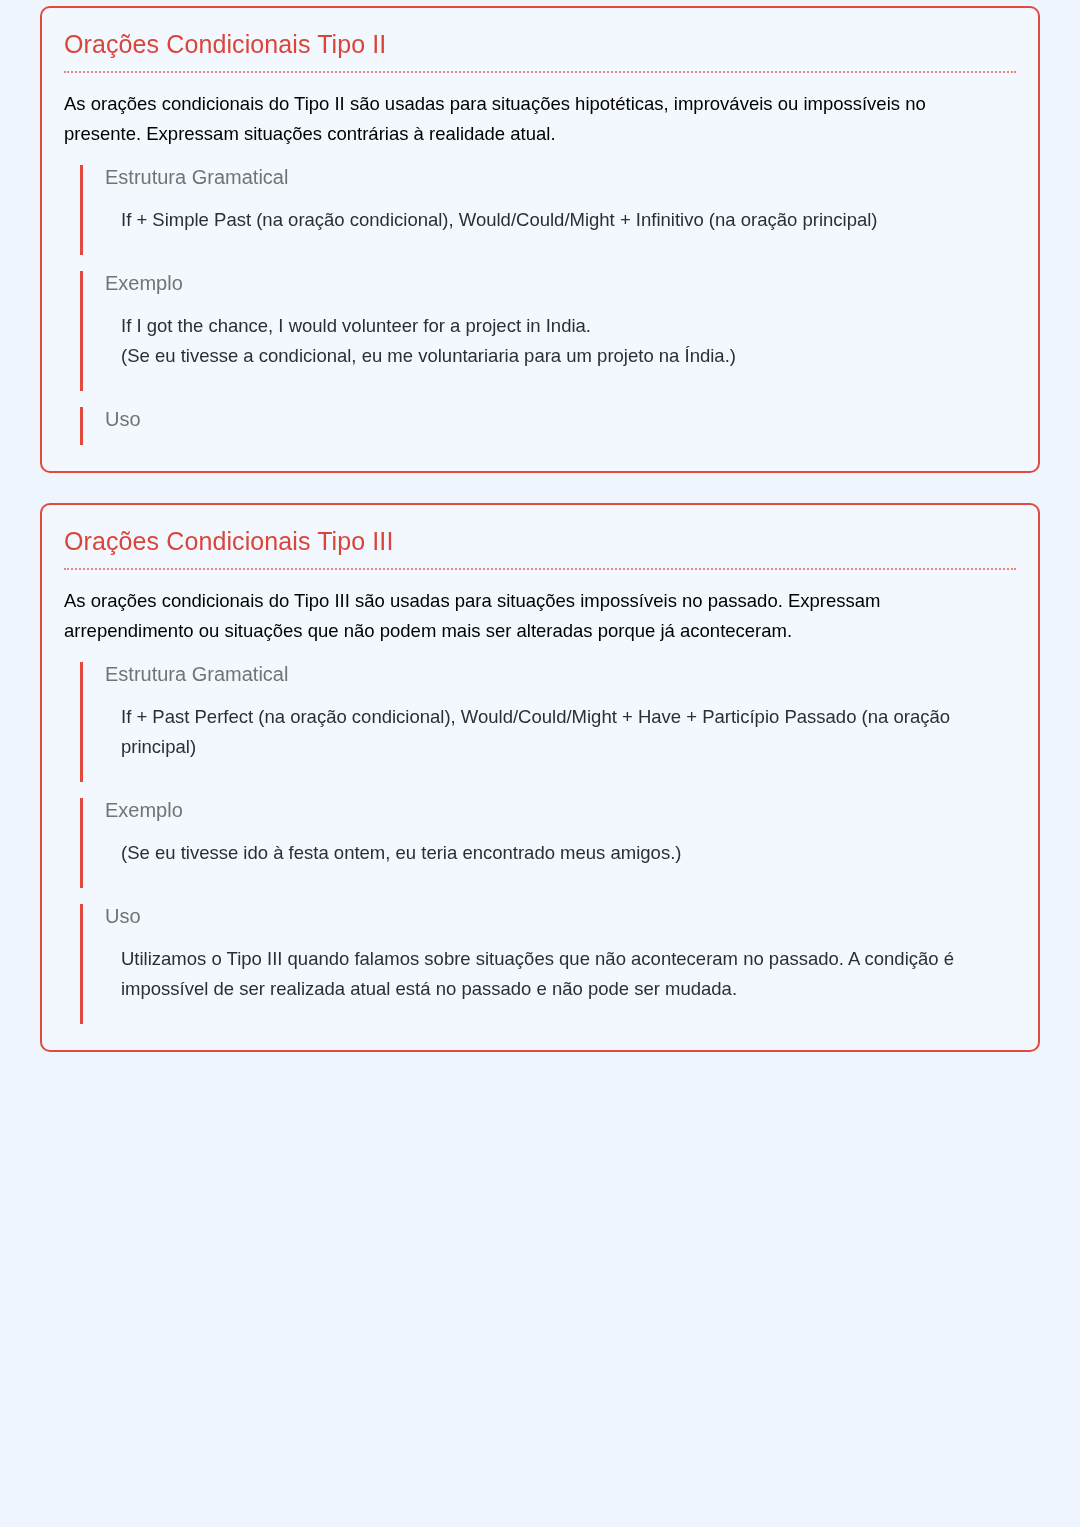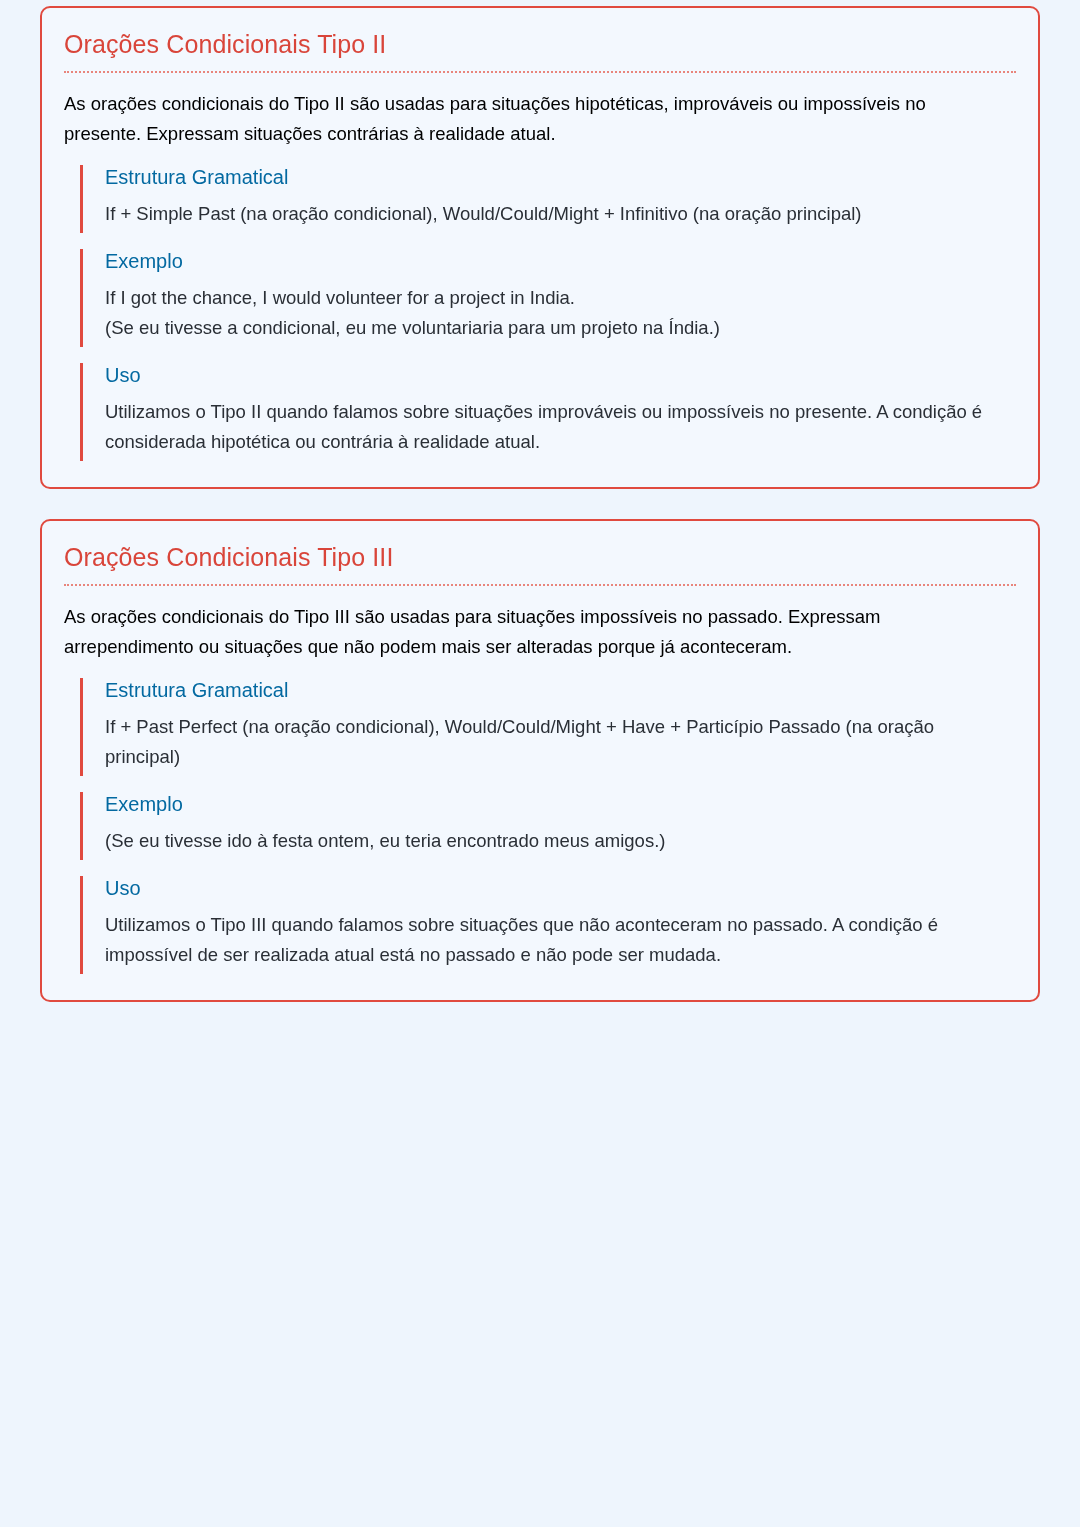--- a/index.html
+++ b/index.html
@@ -47,31 +47,31 @@
     line-height: 1.62;
     margin: 0 0 10px 0;
     max-width: 930px;
   }
   .section {
     border-left: 3px solid #e04a3f;
     padding: 0 0 4px 22px;
     margin: 16px 0 0 16px;
   }
   .section-label {
-    color: #0369a1;
+    color: #737373;
     font-size: 20px;
     font-weight: 400;
     margin: 0 0 10px 0;
     line-height: 1.2;
   }
   .section-body {
     color: #2a2f36;
     font-size: 18.5px;
     line-height: 1.62;
-    margin: 0;
+    margin: 16px;
     max-width: 900px;
   }
   .section-body .line {
     display: block;
   }
 </style>
 </head>
 <body>
 
 <div class="page">
@@ -91,23 +91,20 @@
     <div class="section">
       <div class="section-label">Exemplo</div>
       <p class="section-body">
         <span class="line">If I got the chance, I would volunteer for a project in India.</span>
         <span class="line">(Se eu tivesse a condicional, eu me voluntariaria para um projeto na Índia.)</span>
       </p>
     </div>
 
     <div class="section">
       <div class="section-label">Uso</div>
-      <p class="section-body">
-        <span class="line">Utilizamos o Tipo II quando falamos sobre situações improváveis ou impossíveis no presente. A condição é considerada hipotética ou contrária à realidade atual.</span>
-      </p>
     </div>
   </div>
 
   <div class="card">
     <h2 class="card-title">Orações Condicionais Tipo III</h2>
     <div class="title-rule"></div>
     <p class="card-intro">As orações condicionais do Tipo III são usadas para situações impossíveis no passado. Expressam arrependimento ou situações que não podem mais ser alteradas porque já aconteceram.</p>
 
     <div class="section">
       <div class="section-label">Estrutura Gramatical</div>

